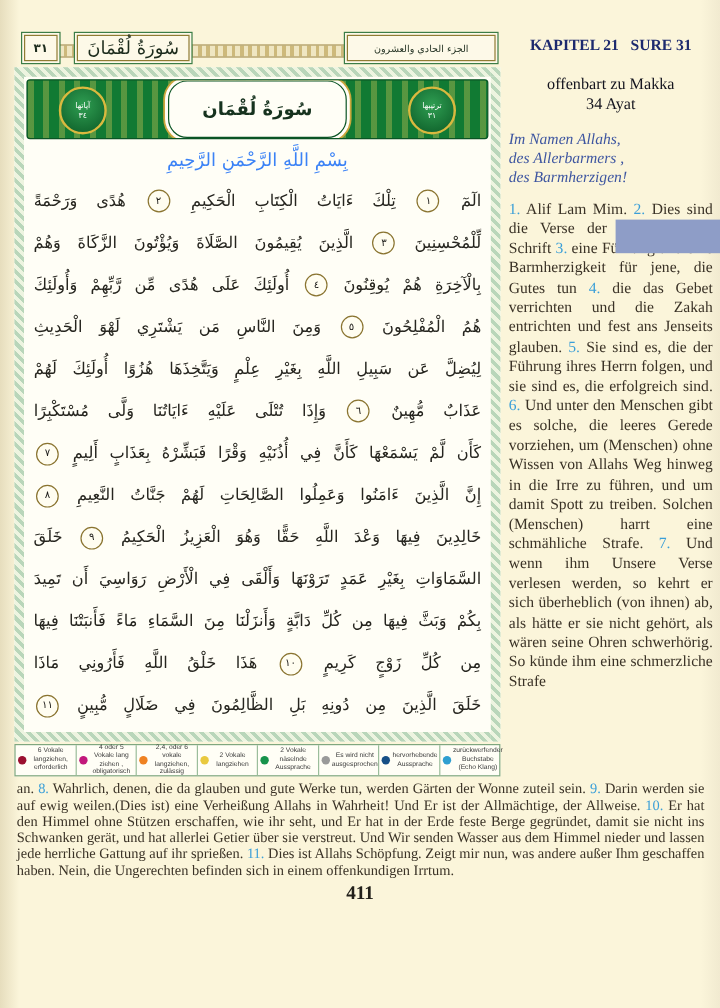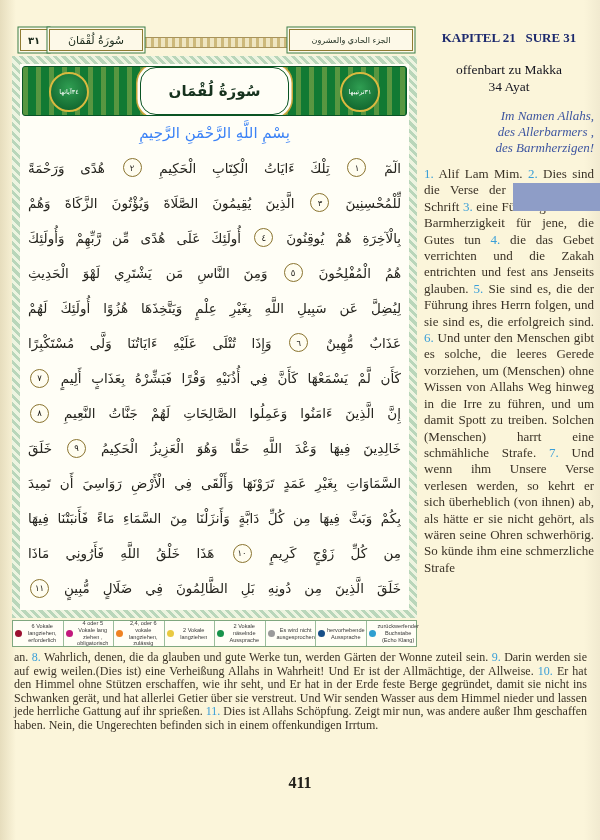--- a/index.html
+++ b/index.html
@@ -12,39 +12,39 @@
   .arabic-page{position:absolute;left:12px;top:26px;width:405px;height:622px}
   .tabs-row{position:relative;height:30px}
   .chain{position:absolute;left:6px;right:6px;top:11px;height:9px;
          background:repeating-linear-gradient(90deg,#cdb97b 0 3px,#efe6c2 3px 7px);
          border-top:1px solid #a8935a;border-bottom:1px solid #a8935a}
   .tab{position:absolute;top:3px;height:22px;box-sizing:border-box;background:#fdf9e8;
        border:1.4px solid #8f7b32;box-shadow:0 0 0 1.5px #fdf9e8,0 0 0 2.5px #3b7d46;
        display:flex;align-items:center;justify-content:center;
        font-family:"DejaVu Sans",sans-serif;color:#1c2b1c;direction:rtl}
   .tab-num{left:8px;width:28px;font-size:10px;font-weight:bold}
-  .tab-name{left:37px;width:94px;font-size:11px}
+  .tab-name{left:52px;width:94px;font-size:15px}
   .tab-juz{right:4px;width:124px;font-size:8px}
 
   .frame{position:absolute;top:30px;left:0;width:405px;height:562px;box-sizing:border-box;
          border:8px solid transparent;
          border-image:repeating-linear-gradient(45deg,#b9d6ba 0 3px,#edf4e0 3px 6px) 8;
          background:#fffef6;display:flex;flex-direction:column}
   .banner{height:48px;margin:2px;position:relative;flex:0 0 auto;
           background:#117a33;border:1.5px solid #0a5424;border-radius:3px;
           display:flex;align-items:center;justify-content:center;overflow:hidden}
   .banner:before{content:"";position:absolute;inset:0;
           background:repeating-linear-gradient(90deg,rgba(252,216,96,.30) 0 5px,transparent 5px 13px)}
   .cartouche{position:relative;background:#fffef6;border:1.6px solid #0a5424;
           box-shadow:0 0 0 2.5px #fffef6,0 0 0 4px #caa63c;border-radius:16px;
           padding:14px 28px;font-family:"DejaVu Sans",sans-serif;font-size:15px;
           font-weight:bold;color:#16321e;direction:rtl;z-index:2}
   .medallion{position:absolute;top:5px;width:36px;height:36px;border-radius:50%;
           background:radial-gradient(circle at 50% 38%,#2f9e52,#0b5a26);
-          border:2px solid #d9b93f;color:#fff;display:flex;flex-direction:row;
+          border:2px solid #d9b93f;color:#fff;display:flex;flex-direction:column;
           align-items:center;justify-content:center;
           font-family:"DejaVu Sans",sans-serif;font-size:6.5px;line-height:1.25;z-index:2}
   .medallion.m-right{right:26px}.medallion.m-left{left:26px}
 
   .bismillah{flex:0 0 30px;display:flex;align-items:center;justify-content:center;
           font-family:"DejaVu Sans",sans-serif;font-size:15px;color:#3b82f6;direction:rtl}
 
   .ar-lines{flex:1 1 auto;display:flex;flex-direction:column;padding:2px 8px 4px}
   .ar-line{flex:1;display:flex;direction:rtl;justify-content:space-between;align-items:center;
           font-family:"DejaVu Sans",sans-serif;font-size:13.5px;color:#26251f;
@@ -62,29 +62,29 @@
   .dot{width:7px;height:7px;border-radius:50%;flex:0 0 auto}
   .legend-label{font-family:"Liberation Sans",sans-serif;font-size:5.6px;line-height:1.2;
           color:#3a3a3a;text-align:center;flex:1 1 auto}
 
   
   .de-col{position:absolute;left:424px;top:30px;width:170px;height:616px;overflow:hidden;
           color:#3a3226}
   .kapitel{font-size:13px;font-weight:bold;color:#1d2a6e;text-align:center;line-height:16px}
   .surah-head{margin-top:15px;text-align:center;color:#14141e;font-size:13.5px;line-height:17px}
   .surah-head .b{font-weight:bold;font-size:14px}
-  .bismillah-de{margin-top:13px;text-align:right;font-style:italic;color:#3d55a0;
+  .bismillah-de{margin-top:13px;text-align:left;font-style:italic;color:#3d55a0;
           font-size:13px;line-height:16px;white-space:pre-line}
   .de-body{margin-top:10px;text-align:justify;font-size:13px;line-height:16.4px;color:#3a3226}
   .vnum{color:#3a9fd8}
 
   
   .bottom-para{position:absolute;left:14px;top:651px;width:573px;text-align:justify;
           font-size:12px;line-height:13.6px;color:#3a3226}
-  .page-num{position:absolute;left:0;right:0;top:774px;text-align:center;
+  .page-num{position:absolute;left:0;right:0;top:736px;text-align:center;
           font-weight:bold;font-size:16px;color:#22201a}
 
   .overlay{position:absolute;left:513px;top:183px;width:87px;height:28px;z-index:5}
 </style>
 </head>
 <body>
 
 <div class="sheet">
 
   <div class="arabic-page">

